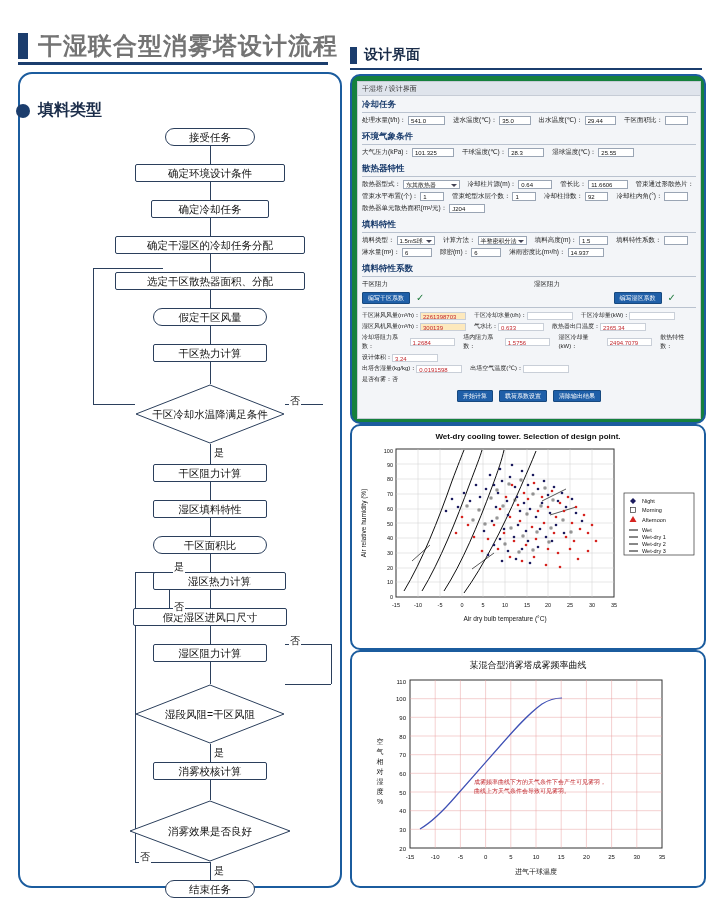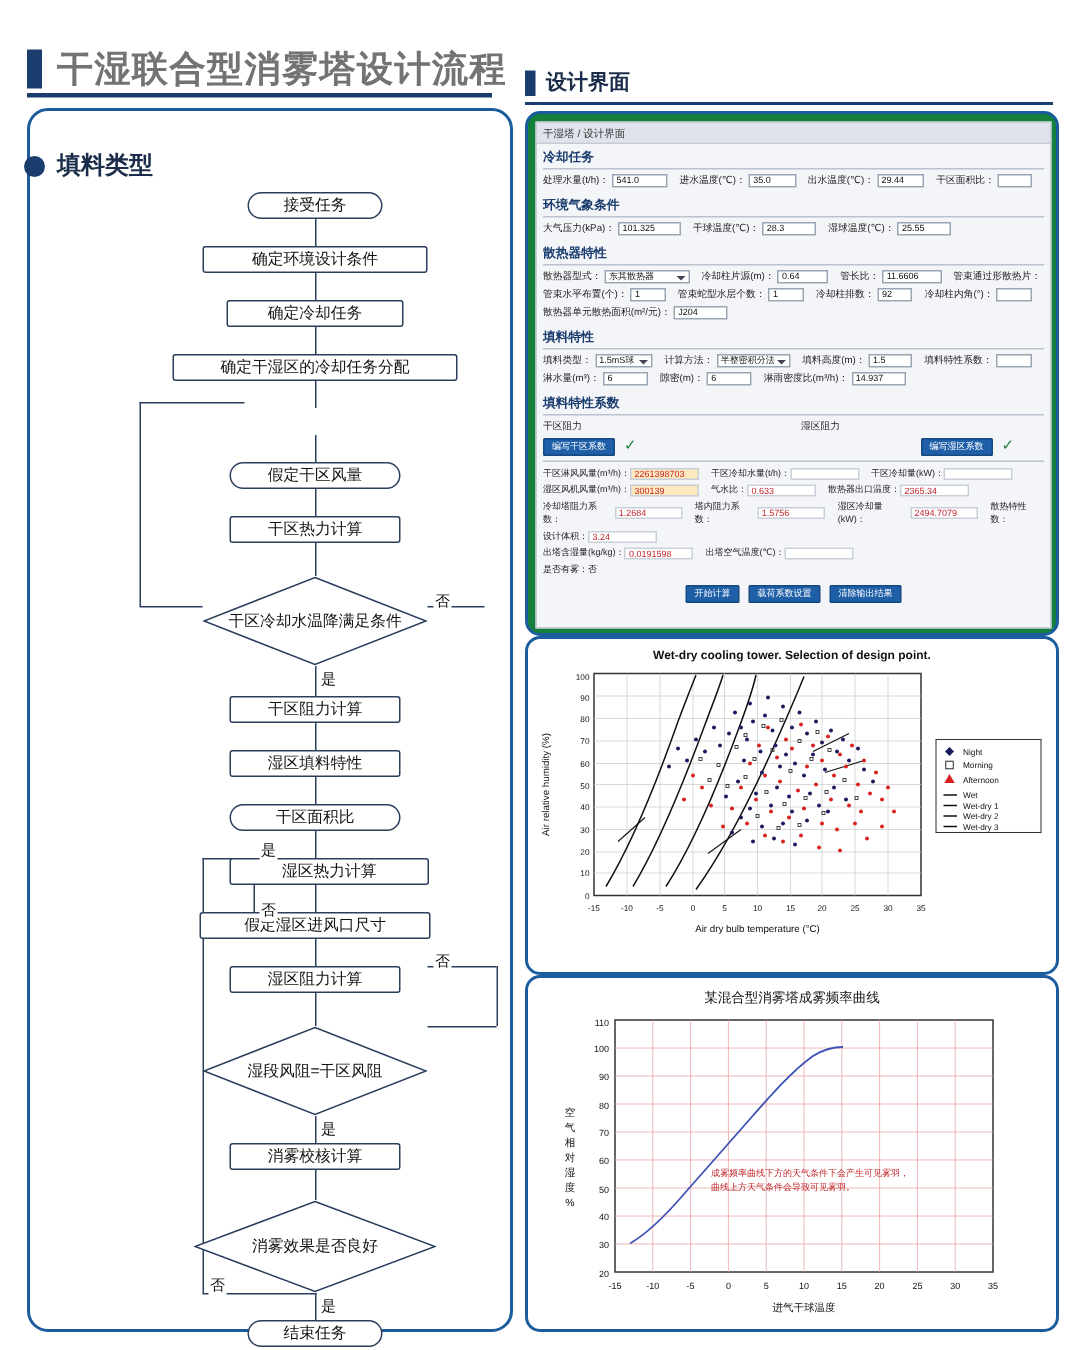--- a/index.html
+++ b/index.html
@@ -125,20 +125,21 @@
     <div class="ln" style="left:116px;top:540px;width:42px;height:1px;"></div>
 
     <div class="ln" style="left:82px;top:790px;width:76px;height:1px;"></div>
     <div class="ln" style="left:82px;top:500px;width:1px;height:290px;"></div>
     <div class="ln" style="left:82px;top:500px;width:34px;height:1px;"></div>
 
     <div class="node round" style="left:112px;top:56px;width:90px;height:18px;">接受任务</div>
     <div class="node rect" style="left:82px;top:92px;width:150px;height:18px;">确定环境设计条件</div>
     <div class="node rect" style="left:98px;top:128px;width:118px;height:18px;">确定冷却任务</div>
     <div class="node rect" style="left:62px;top:164px;width:190px;height:18px;">确定干湿区的冷却任务分配</div>
+    <div class="node rect" style="left:62px;top:200px;width:190px;height:18px;">选定干区散热器面积、分配</div>
     <div class="node round" style="left:100px;top:236px;width:114px;height:18px;">假定干区风量</div>
     <div class="node rect" style="left:100px;top:272px;width:114px;height:18px;">干区热力计算</div>
 
     <div class="diamond-wrap" style="left:82px;top:312px;width:150px;height:60px;">
       <div class="diamond">
           <svg width="150" height="60">
             <polygon points="75,1 149,30 75,59 1,30" fill="#fff" stroke="#2b3f5c" stroke-width="1"></polygon>
           </svg>
         </div>
       <div class="dlabel">干区冷却水温降满足条件</div>

